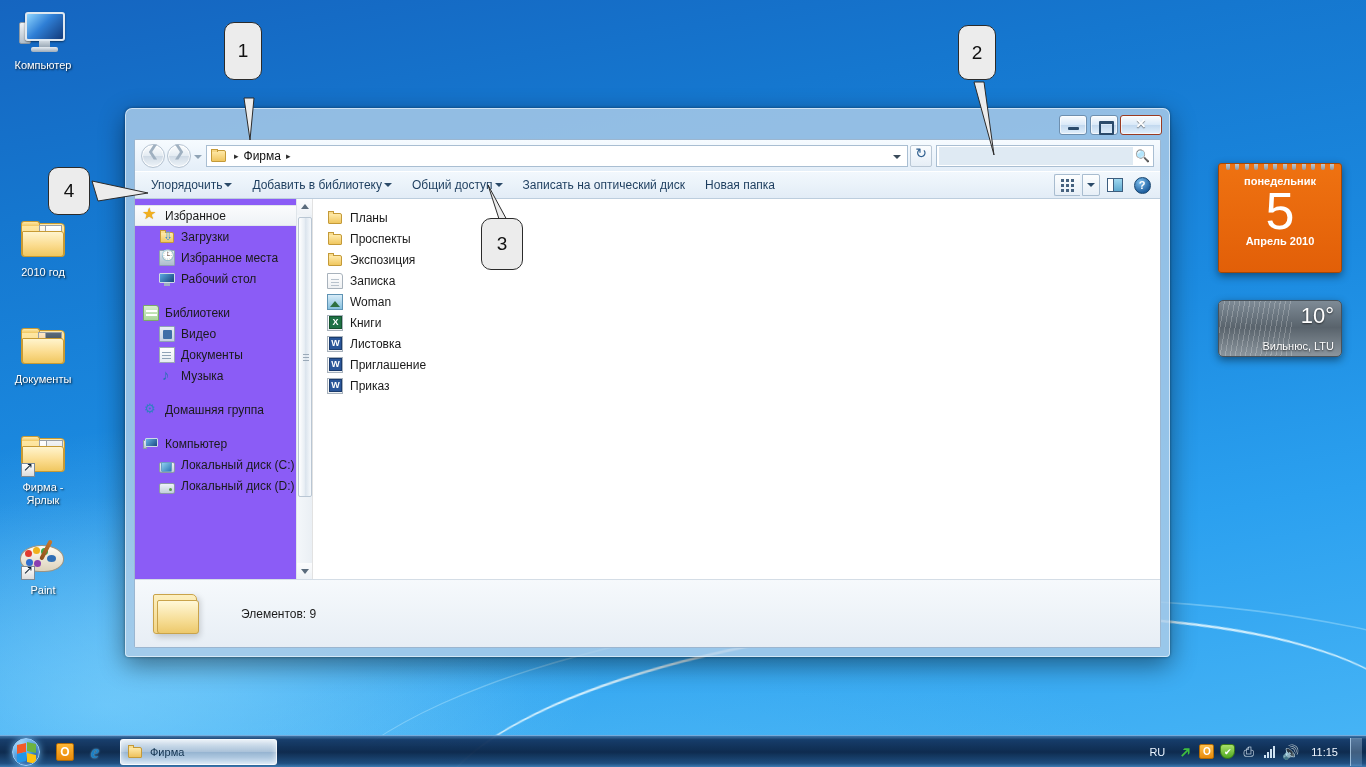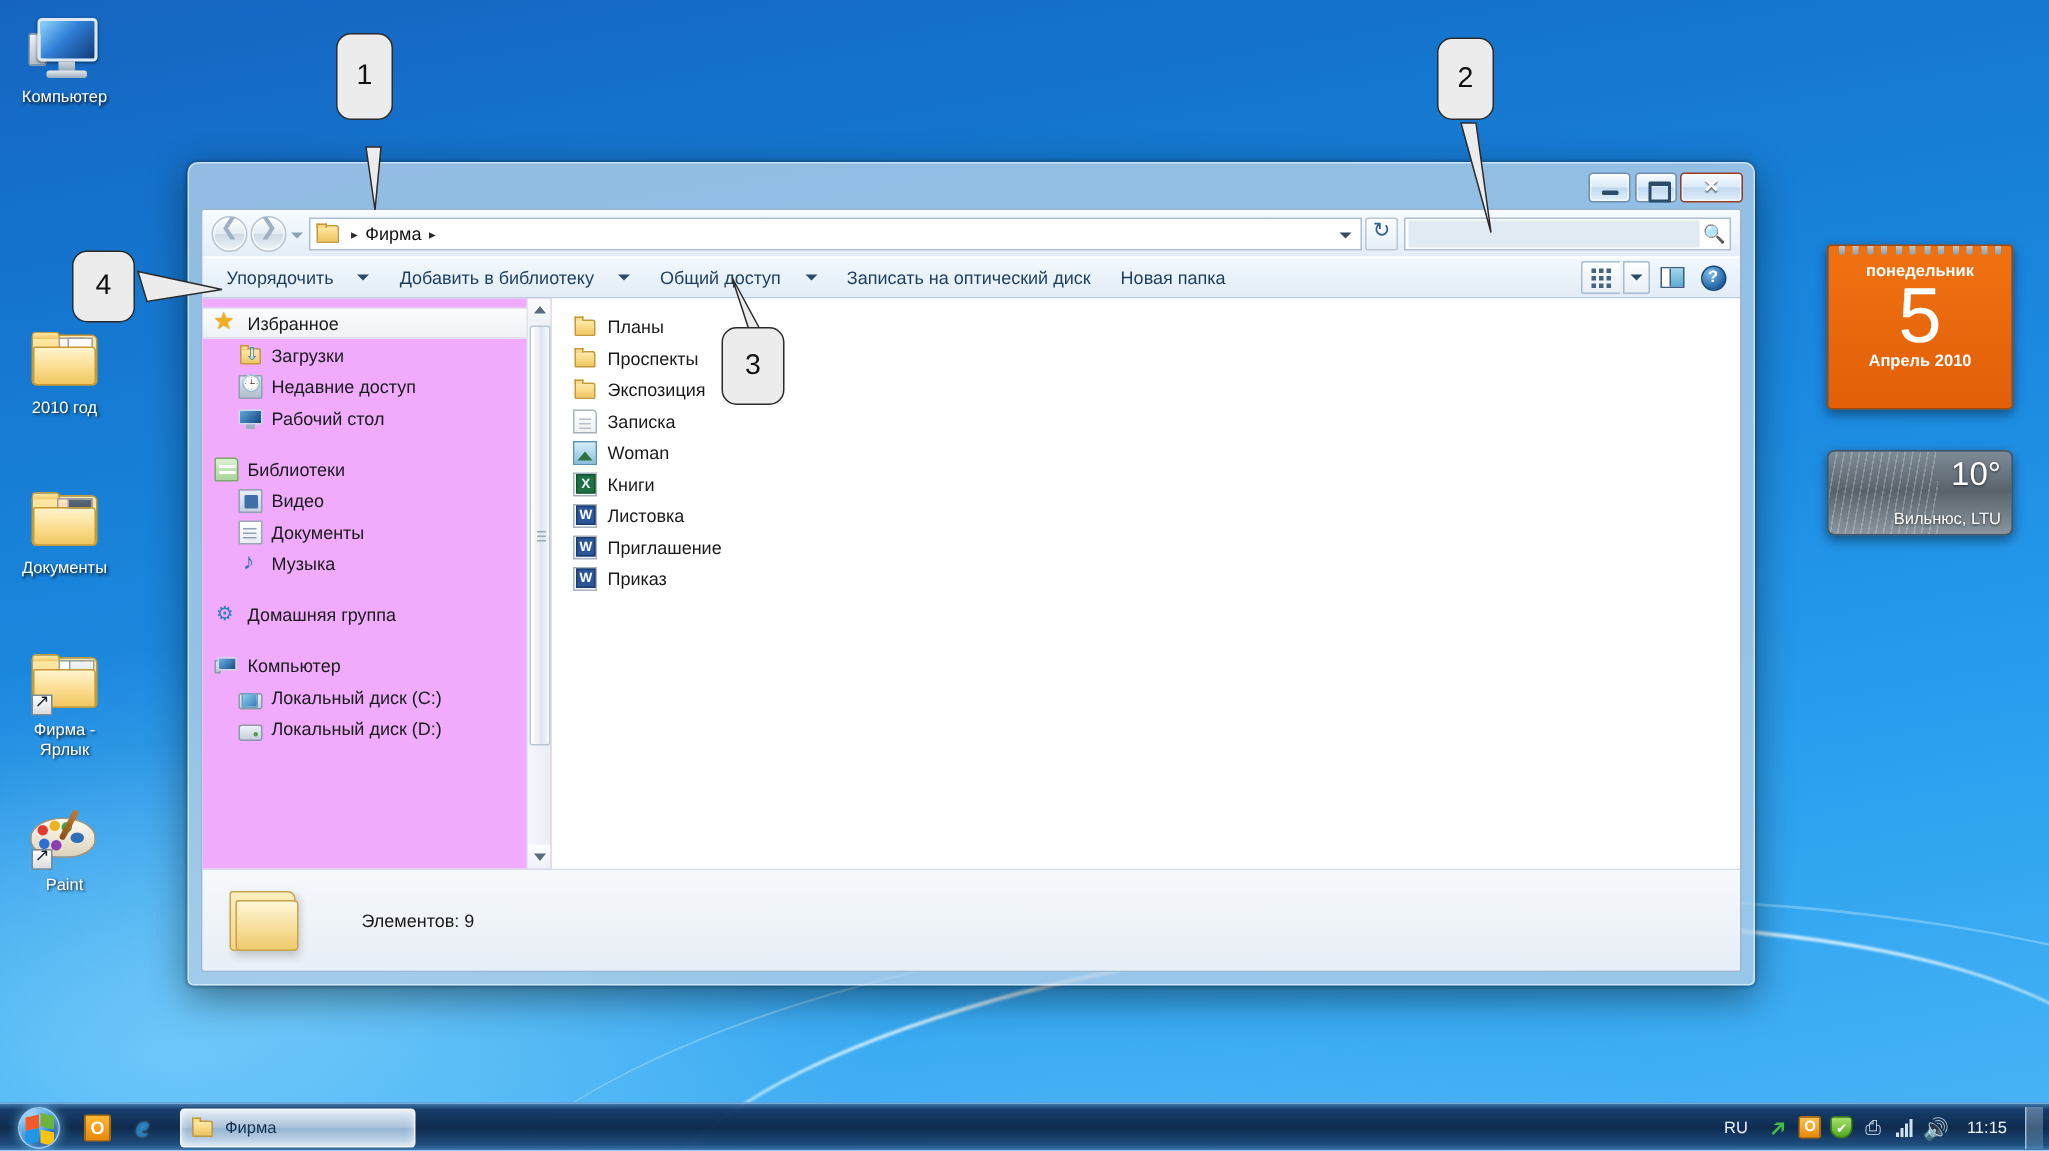--- a/index.html
+++ b/index.html
@@ -268,21 +268,21 @@
   #toolbar {
     height: 28px; flex: none;
     background: linear-gradient(180deg,#f2f8fd 0%, #e2ecf6 100%);
     border-top: 1px solid #ffffff;
     border-bottom: 1px solid #bccddd;
     display: flex; align-items: center; padding: 0 6px;
     position: relative;
   }
   .tbitem {
     font-size: 12px; color: #1c3d5e; padding: 4px 10px;
-    display: flex; align-items: center; gap: 16px; cursor: default;
+    display: flex; align-items: center; gap: 2px; cursor: default;
     border-radius: 2px; white-space: nowrap;
   }
   .tbcaret {
     width: 0; height: 0;
     border-left: 4px solid transparent; border-right: 4px solid transparent;
     border-top: 4px solid #2b4a68;
   }
   #tb-right { margin-left: auto; display: flex; align-items: center; gap: 2px; }
   .tbsq {
     height: 22px; border: 1px solid #a8bccf; border-radius: 2px;
@@ -307,22 +307,22 @@
     width: 17px; height: 17px; border-radius: 50%;
     background: radial-gradient(circle at 35% 28%, #7fc0ee, #1f5f9f 72%);
     border: 1px solid #16456f;
     color: #fff; font-size: 11px; font-weight: bold;
     display: flex; align-items: center; justify-content: center;
   }
 
   
   #content { flex: 1; display: flex; min-height: 0; }
   #navpane {
-    width: 233px; flex: none;
-    background: #f0abfc;
+    width: 178px; flex: none;
+    background: #8b5cf6;
     border-right: 1px solid #e2e2e2;
     position: relative; overflow: hidden;
   }
   #navlist { padding: 6px 0 0 0; }
   .navitem {
     height: 21px; display: flex; align-items: center;
     font-size: 12px; color: #1a1a1a; padding-left: 8px; cursor: default;
     white-space: nowrap;
   }
   .navitem.root { font-weight: normal; }
@@ -870,21 +870,21 @@
             </div>
             <div class="navitem child">
               <span class="nicon ic-folder ic-dl">
                   <i class="fb"></i>
                   <i class="ft"></i>
                 </span>
               <span>Загрузки</span>
             </div>
             <div class="navitem child">
               <span class="nicon ic-recent"></span>
-              <span>Недавние доступ</span>
+              <span>Избранное места</span>
             </div>
             <div class="navitem child">
               <span class="nicon ic-desk">
                   <i class="sc"></i>
                   <i class="st"></i>
                 </span>
               <span>Рабочий стол</span>
             </div>
 
             <div class="navgap"></div>

